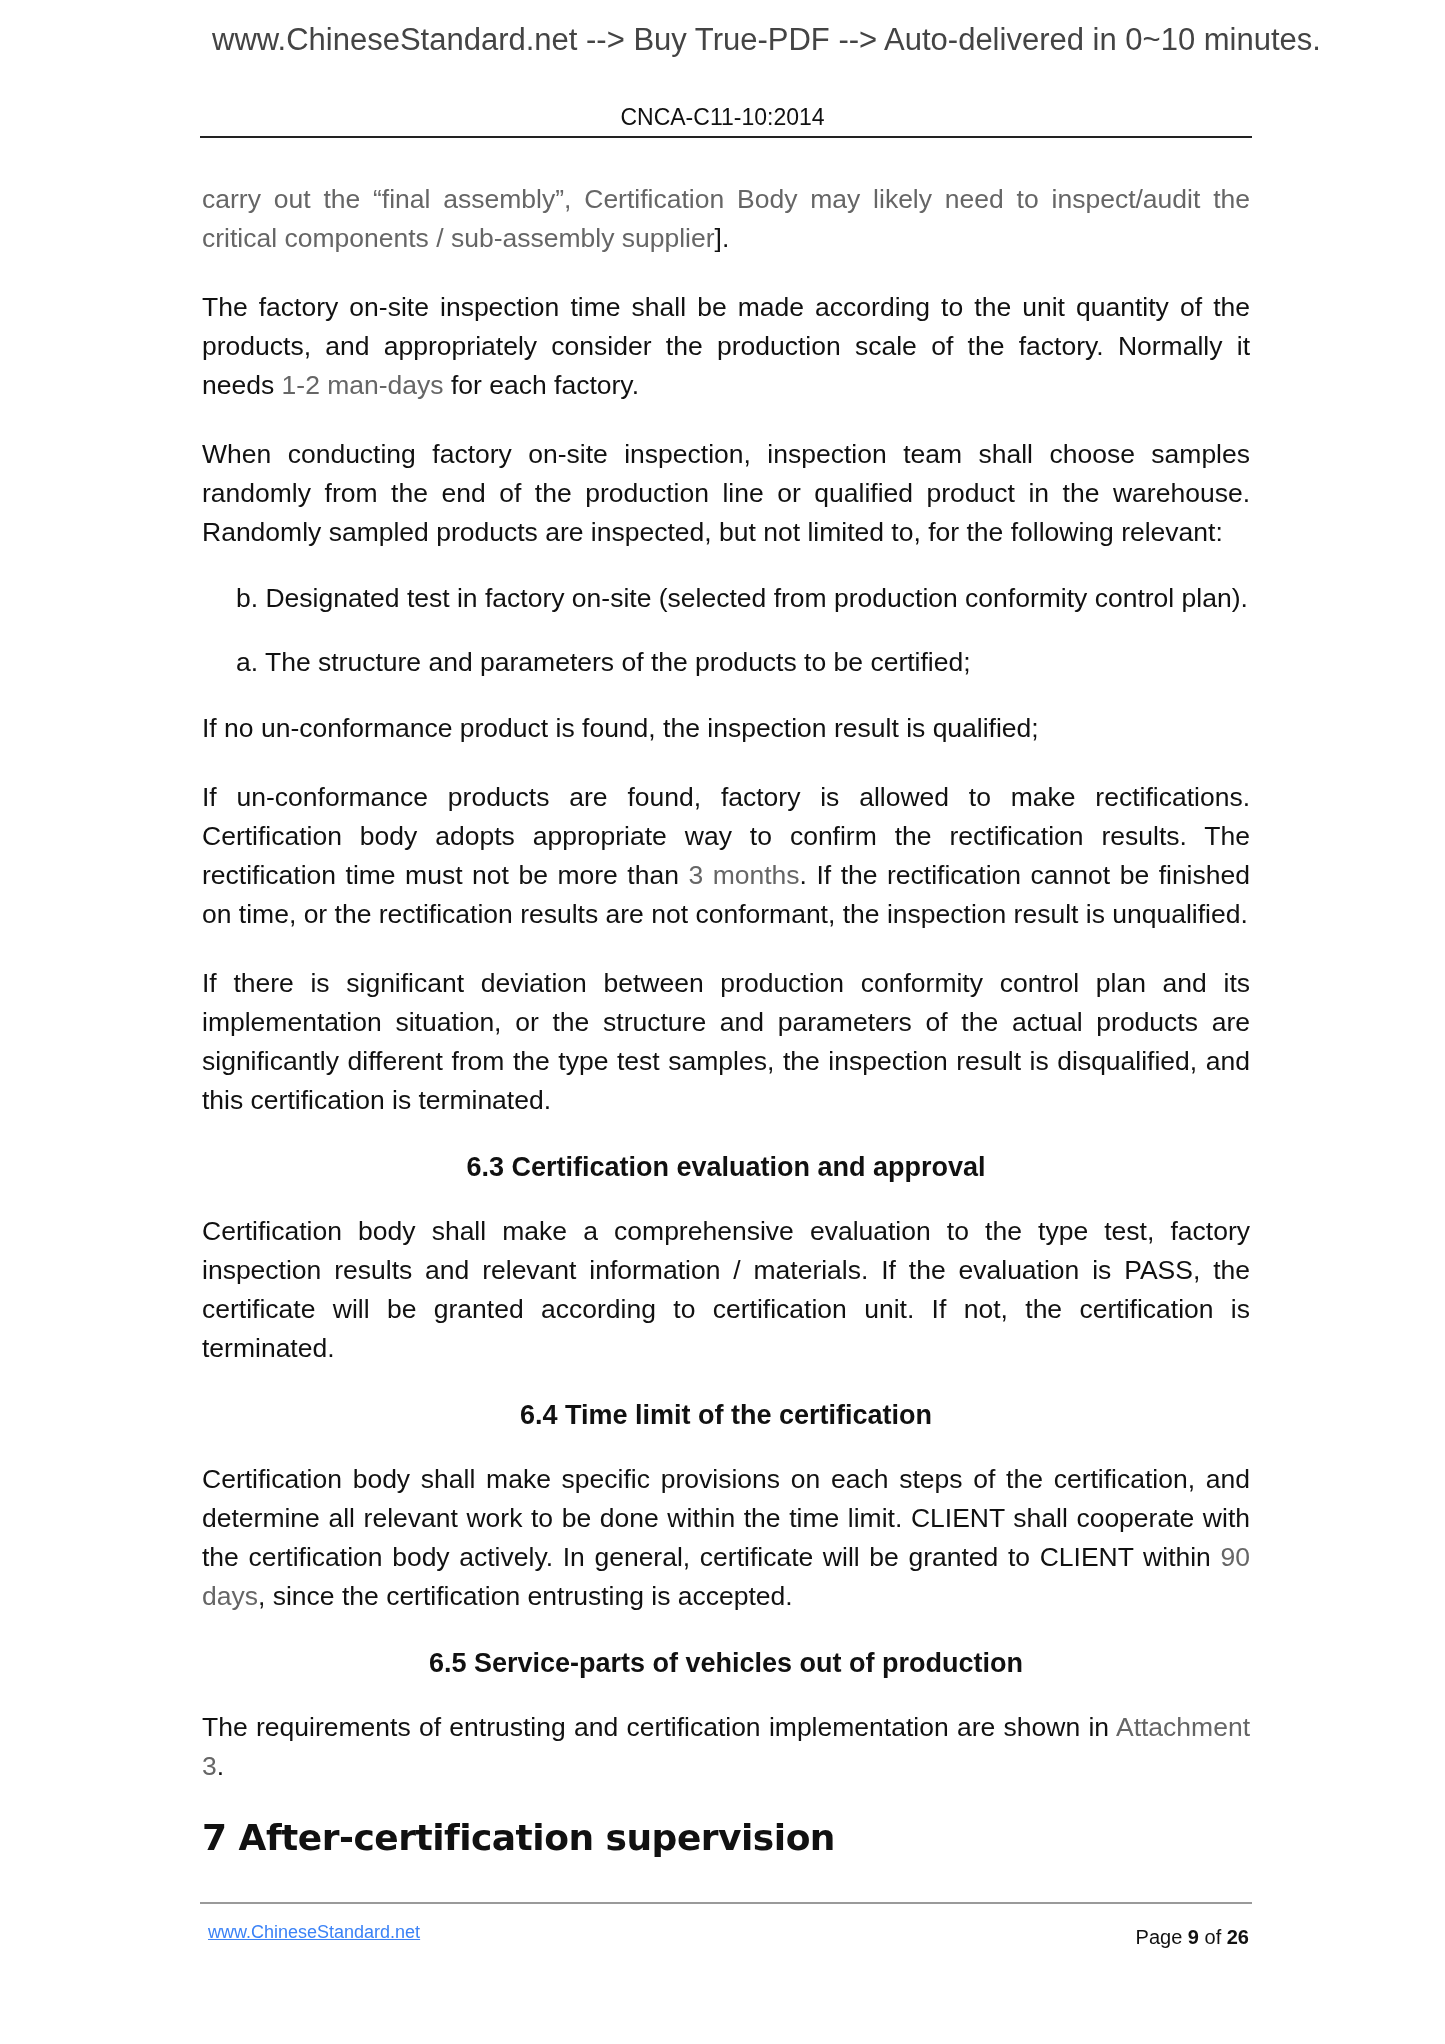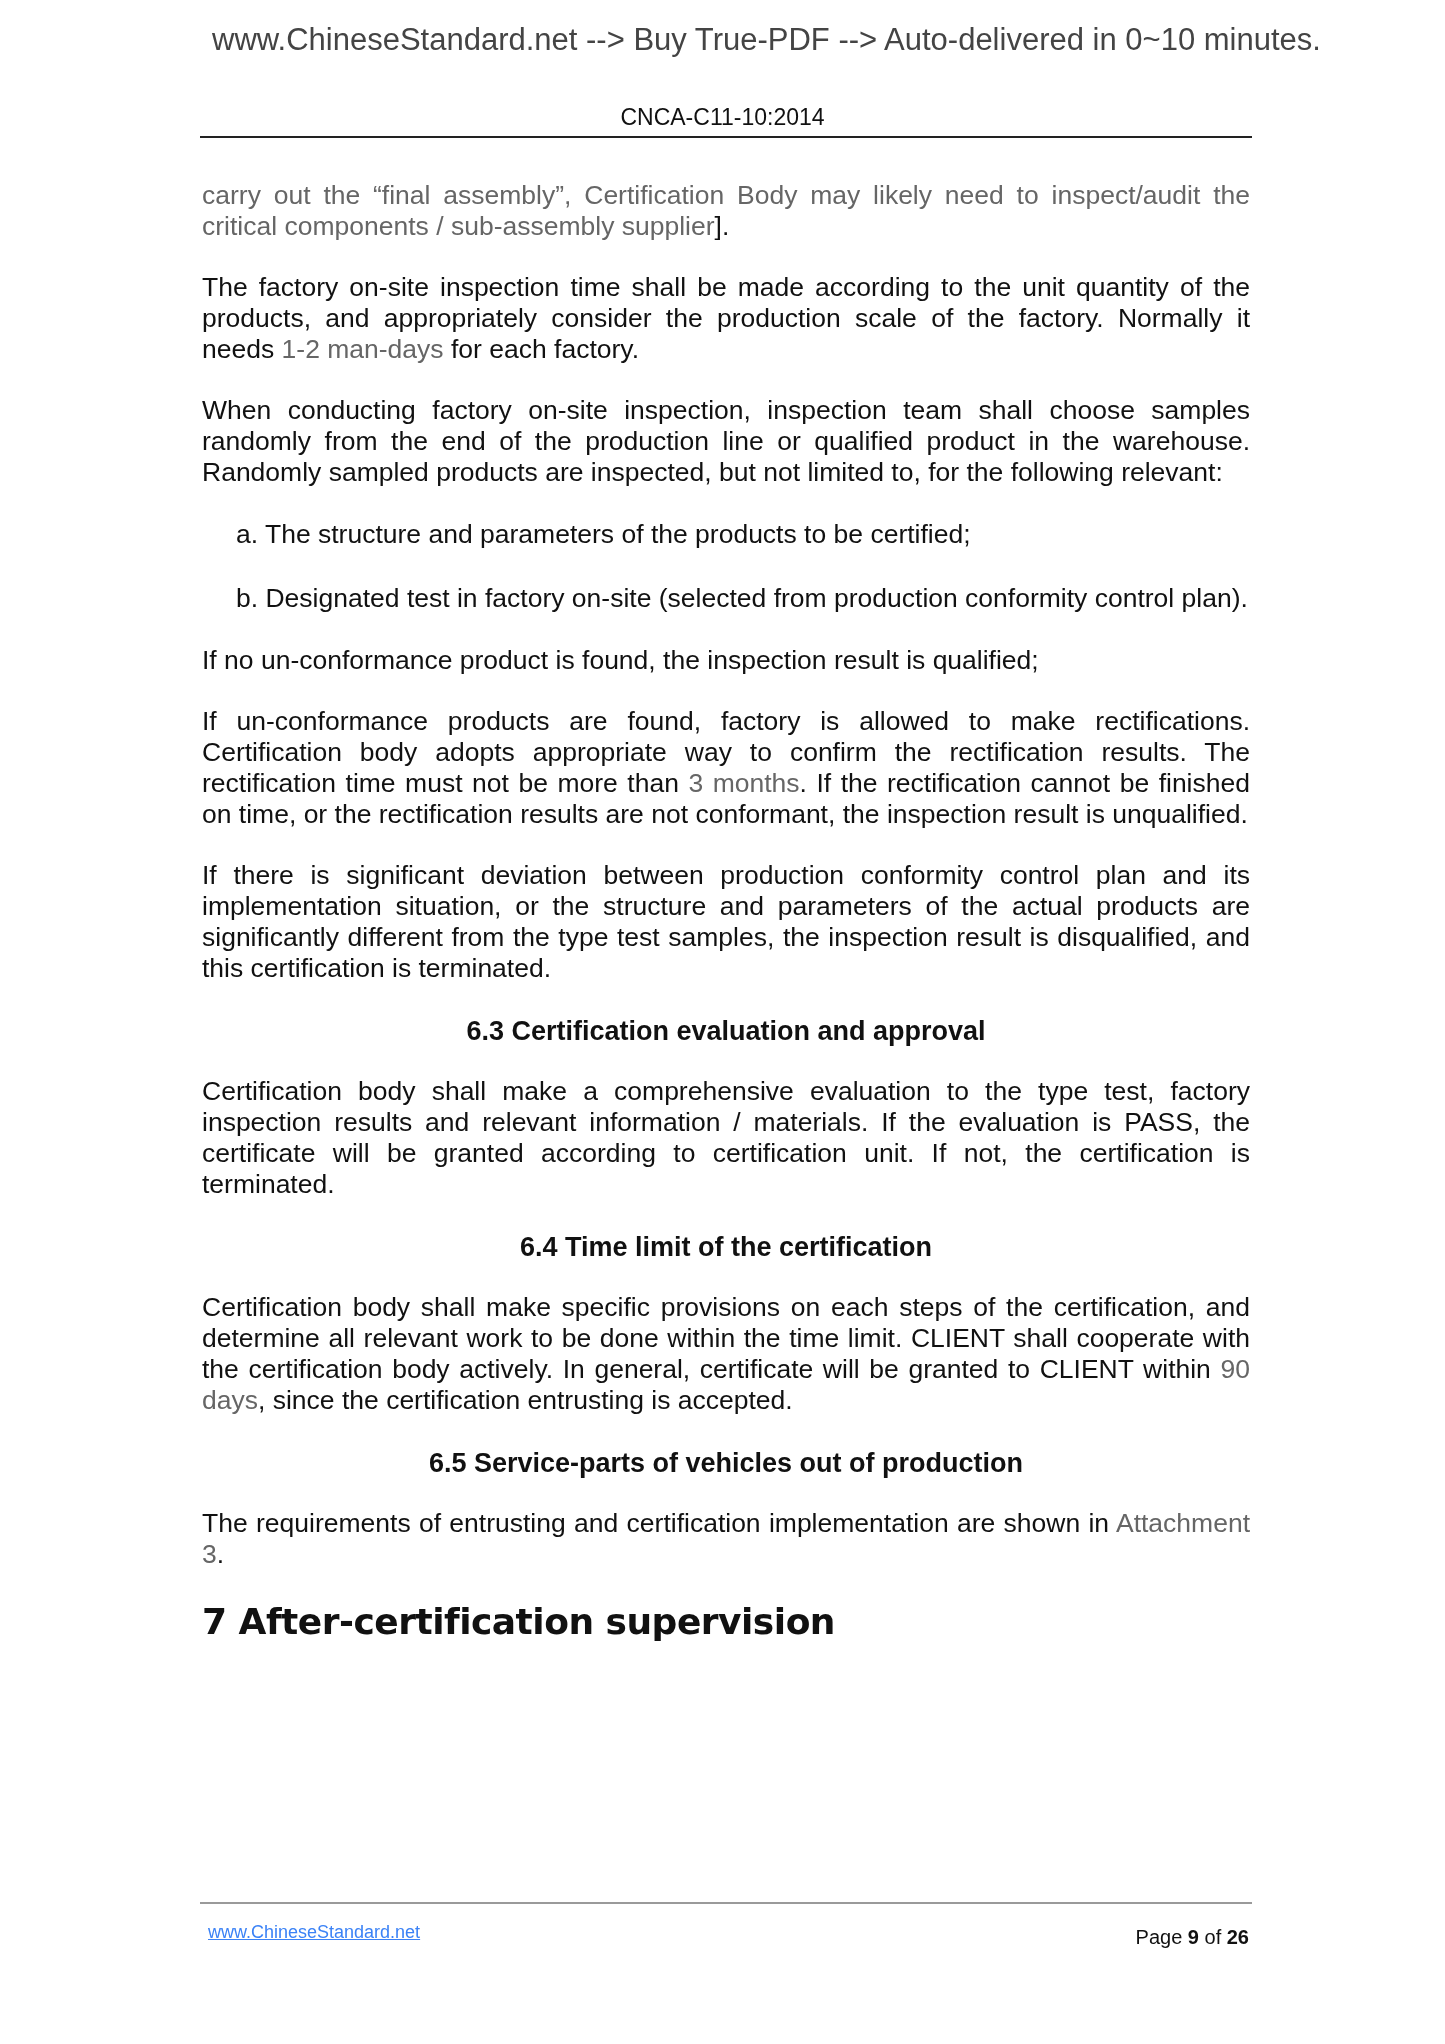--- a/index.html
+++ b/index.html
@@ -4,21 +4,21 @@
 <style>
   html, body { margin:0; padding:0; background:#ffffff; }
   body { width:1445px; height:2044px; position:relative; overflow:hidden;
          font-family:"Liberation Sans", sans-serif; color:#111; }
   .top-banner { position:absolute; left:0; width:1445px; top:22px; text-align:center;
                 font-size:31px; color:#444; letter-spacing:0;padding-left:44px; }
   .doc-code { position:absolute; left:0; width:1445px; top:104px; text-align:center;
               font-size:23px; color:#111; }
   .header-rule { position:absolute; left:200px; width:1052px; top:136px; height:2px; background:#222; }
   .content { position:absolute; left:202px; width:1048px; top:180px; }
-  .p { font-size:26.5px; line-height:31px; text-align:justify; margin:0 0 30px 0; }
+  .p { font-size:26.5px; line-height:39px; text-align:justify; margin:0 0 30px 0; }
   .gray { color:#666; }
   .list-item { font-size:26.5px; line-height:33.5px; text-align:justify; margin:0 0 30px 0;
                padding-left:64px; text-indent:-30px; }
   .h2 { font-size:27px; font-weight:bold; line-height:34px; margin:0 0 28px 0;text-align:center; }
   .h1 { font-size:36px; font-weight:bold; line-height:44px; margin:6px 0 0 0;
         font-family:"DejaVu Sans", sans-serif; letter-spacing:-0.5px; }
   .footer-rule { position:absolute; left:200px; width:1052px; top:1902px; height:2px; background:#9a9a9a; }
   .footer-link { position:absolute; left:208px; top:1922px; font-size:18px; color:#3b82f6; text-decoration:underline; }
   .footer-page { position:absolute; right:196px; top:1926px; font-size:20px; color:#111; }
   .footer-page b { font-weight:bold; }
@@ -30,22 +30,22 @@
 <div class="doc-code">CNCA-C11-10:2014</div>
 <div class="header-rule"></div>
 
 <div class="content">
   <p class="p"><span class="gray">carry out the “final assembly”, Certification Body may likely need to inspect/audit the critical components / sub-assembly supplier</span><span>].</span></p>
 
   <p class="p"><span>The factory on-site inspection time shall be made according to the unit quantity of the products, and appropriately consider the production scale of the factory. Normally it needs </span><span class="gray">1-2 man-days</span><span> for each factory.</span></p>
 
   <p class="p">When conducting factory on-site inspection, inspection team shall choose samples randomly from the end of the production line or qualified product in the warehouse. Randomly sampled products are inspected, but not limited to, for the following relevant:</p>
 
+  <p class="list-item">b. Designated test in factory on-site (selected from production conformity control plan).</p>
   <p class="list-item">a. The structure and parameters of the products to be certified;</p>
-  <p class="list-item">b. Designated test in factory on-site (selected from production conformity control plan).</p>
 
   <p class="p" style="text-align:left;">If no un-conformance product is found, the inspection result  is qualified;</p>
 
   <p class="p"><span>If un-conformance products are found, factory is allowed to make rectifications. Certification body adopts appropriate way to confirm the rectification results. The rectification time must not be more than </span><span class="gray">3 months</span><span>. If the rectification cannot be finished on time, or the rectification results are not conformant, the inspection result is unqualified.</span></p>
 
   <p class="p">If there is significant deviation between production conformity control plan and its implementation situation, or the structure and parameters of the actual products are significantly different from the type test samples, the inspection result is disqualified, and this certification is terminated.</p>
 
   <h2 class="h2">6.3 Certification evaluation and approval</h2>
   <p class="p">Certification body shall make a comprehensive evaluation to the type test, factory inspection results and relevant information / materials. If the evaluation is PASS, the certificate will be granted according to certification unit. If not, the certification is terminated.</p>
 

